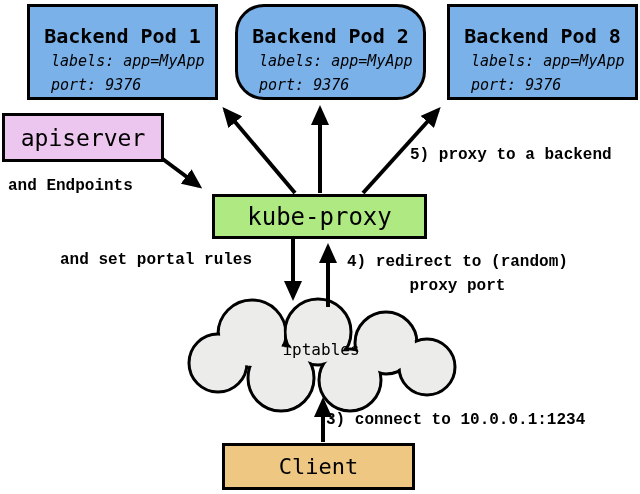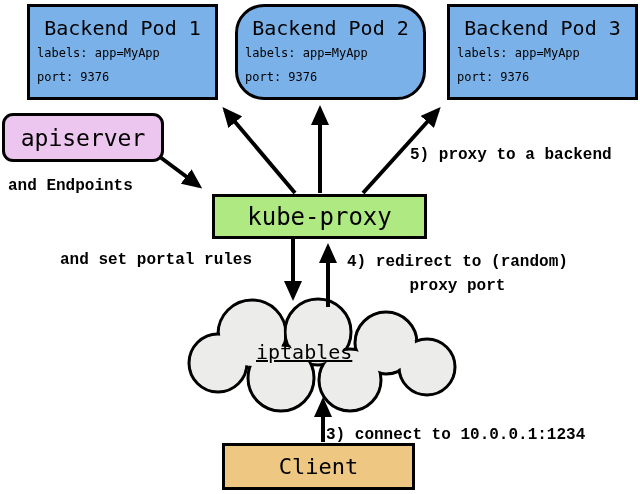--- a/index.html
+++ b/index.html
@@ -5,32 +5,32 @@
   html,body{margin:0;padding:0;background:var(--background,#fff);}
   .stage{
     position:relative;width:640px;height:494px;overflow:hidden;
     background:var(--background,#fff);
     font-family:"DejaVu Sans Mono","Liberation Mono",monospace;
     color:#000;
   }
   .stage svg{position:absolute;left:0;top:0;z-index:1;}
   .box{position:absolute;box-sizing:border-box;border:3px solid #000;z-index:2;}
   .pod{left:0;top:4px;width:191px;height:96px;background:var(--pod-fill,#7AB1E8);}
-  .pod-title{text-align:center;font-size:20px;line-height:26px;margin-top:8px;}
-  .pod-line{font-size:12px;line-height:24px;margin-left:7px;white-space:nowrap;}
+  .pod-title{text-align:center;font-size:20px;line-height:26px;margin-top:16px;font-weight:bold;}
+  .pod-line{font-size:15px;line-height:24px;margin-left:21px;white-space:nowrap;font-style:italic;}
   .node-label-box{display:flex;align-items:center;justify-content:center;}
-  .apiserver{left:2px;top:113px;width:162px;height:49px;background:var(--apiserver-fill,#EDC6F0);font-size:23px;border-radius:11px;}
+  .apiserver{left:2px;top:113px;width:162px;height:49px;background:var(--apiserver-fill,#EDC6F0);font-size:23px;}
   .kubeproxy{left:212px;top:194px;width:215px;height:45px;background:var(--kube-proxy-fill,#AEE982);font-size:24px;}
   .client{left:222px;top:443px;width:193px;height:47px;background:var(--client-fill,#EEC883);font-size:22px;}
-  .iptables-label{position:absolute;left:256px;top:340px;width:130px;
-    font-size:20px;z-index:2;text-decoration:underline;}
+  .iptables-label{position:absolute;left:256px;top:340px;width:130px;text-align:center;
+    font-size:16px;z-index:2;}
   .note{position:absolute;font-size:16px;font-weight:bold;line-height:24px;white-space:nowrap;z-index:2;font-family:Liberation Mono, monospace;}
   .note-1{left:8px;top:174px;line-height:25px;}
   .note-2{left:60px;top:248px;}
-  .note-3{left:326px;top:423px;text-align:center;}
+  .note-3{left:326px;top:408px;text-align:center;}
   .note-4{left:347px;top:250px;text-align:center;}
   .note-5{left:410px;top:143px;}
 </style>
 </head>
 <body>
 
 <div class="stage">
 
   <svg width="640" height="494" viewBox="0 0 640 494">
     <defs>
@@ -75,21 +75,21 @@
     <div class="pod-title">Backend Pod 1</div>
     <div class="pod-line">labels: app=MyApp</div>
     <div class="pod-line">port: 9376</div>
   </div>
   <div class="box pod" style="left:235px;border-radius:29px;">
     <div class="pod-title">Backend Pod 2</div>
     <div class="pod-line">labels: app=MyApp</div>
     <div class="pod-line">port: 9376</div>
   </div>
   <div class="box pod" style="left:447px;">
-    <div class="pod-title">Backend Pod 3</div>
+    <div class="pod-title">Backend Pod 8</div>
     <div class="pod-line">labels: app=MyApp</div>
     <div class="pod-line">port: 9376</div>
   </div>
 
   <div class="box node-label-box apiserver">
     <span>apiserver</span>
   </div>
 
   <div class="box node-label-box kubeproxy">
     <span>kube-proxy</span>

